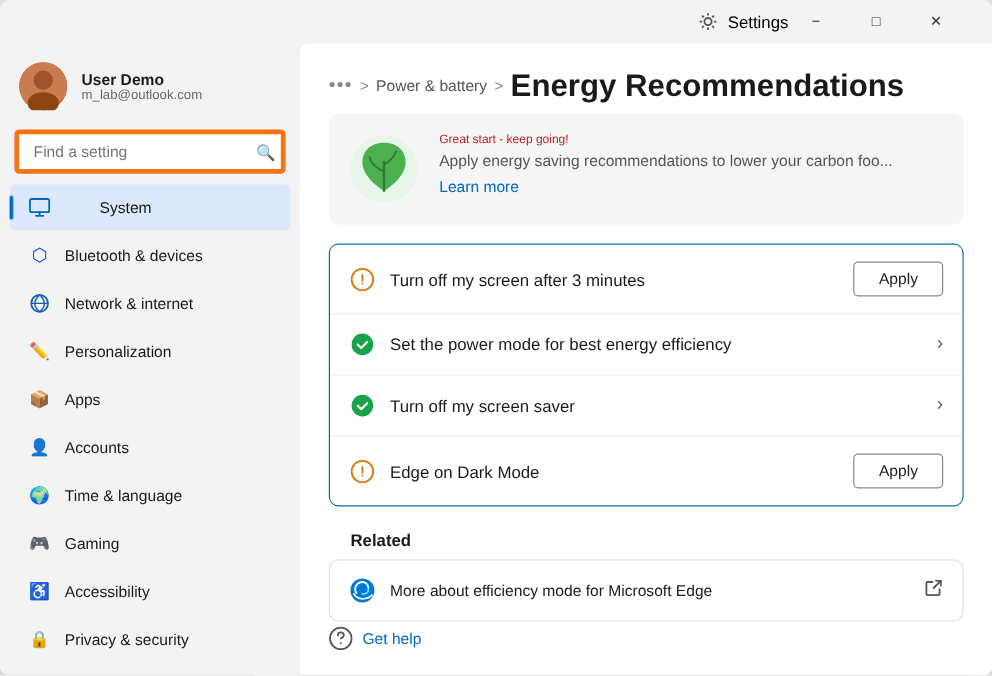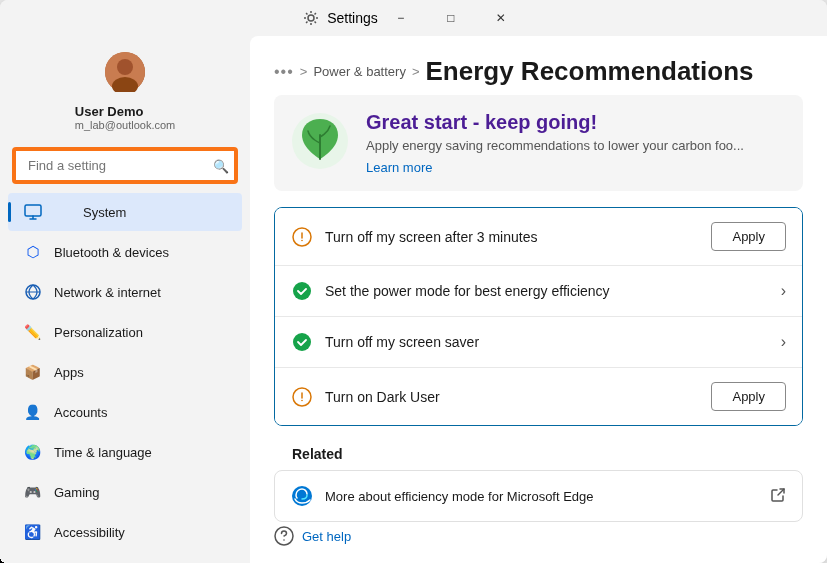--- a/index.html
+++ b/index.html
@@ -19,22 +19,22 @@
       overflow: hidden;
       display: flex;
       flex-direction: column;
       box-shadow: 0 2px 20px rgba(0,0,0,0.3);
     }
     .title-bar {
       background: #f3f3f3;
       height: 36px;
       display: flex;
       align-items: center;
-      padding: 0 12px;
-      justify-content: center;
+      padding: 0 24px;
+      justify-content: flex-end;
     }
     .title-bar-left {
       display: flex;
       align-items: center;
       gap: 8px;
     }
     .title-bar-controls {
       display: flex;
       gap: 4px;
     }
@@ -63,21 +63,20 @@
       display: flex;
       flex-direction: column;
       padding: 8px 0;
       overflow-y: auto;
     }
     .user-section {
       display: flex;
       align-items: center;
       gap: 12px;
       padding: 8px 16px 16px 16px;
-      flex-direction: column;
     }
     .avatar-img {
       width: 40px;
       height: 40px;
       border-radius: 50%;
       background: linear-gradient(135deg, #c97c50, #8B4513);
       display: flex;
       align-items: center;
       justify-content: center;
     }
@@ -186,23 +185,23 @@
       align-items: flex-start;
       gap: 16px;
       margin-bottom: 16px;
     }
     .leaf-icon {
       width: 60px;
       height: 60px;
       flex-shrink: 0;
     }
     .hero-text .hero-title {
-      font-size: 20px;
-      font-weight: 700;
-      color: #4c1d95;
+      font-size: 10px;
+      font-weight: 400;
+      color: #b91c1c;
       margin-bottom: 4px;
     }
     .hero-text .hero-desc {
       font-size: 13px;
       color: #555;
       margin-bottom: 6px;
     }
     .hero-text .learn-more {
       font-size: 13px;
       color: #0067c0;
@@ -489,21 +488,21 @@
         </div>
 
         <div class="rec-item">
           <span class="rec-icon warning">
             <svg width="20" height="20" viewBox="0 0 20 20" fill="none">
               <circle cx="10" cy="10" r="9" stroke="#d97706" stroke-width="1.5"></circle>
               <path d="M10 6v5" stroke="#d97706" stroke-width="1.5" stroke-linecap="round"></path>
               <circle cx="10" cy="13.5" r="0.8" fill="#d97706"></circle>
             </svg>
           </span>
-          <span class="rec-text">Turn on Dark User</span>
+          <span class="rec-text">Edge on Dark Mode</span>
           <div class="rec-action">
             <button class="apply-btn">Apply</button>
           </div>
         </div>
       </div>
 
       <div class="related-section">
         <div class="related-title">Related</div>
         <div class="related-card">
           <svg width="22" height="22" viewBox="0 0 22 22" fill="none">

